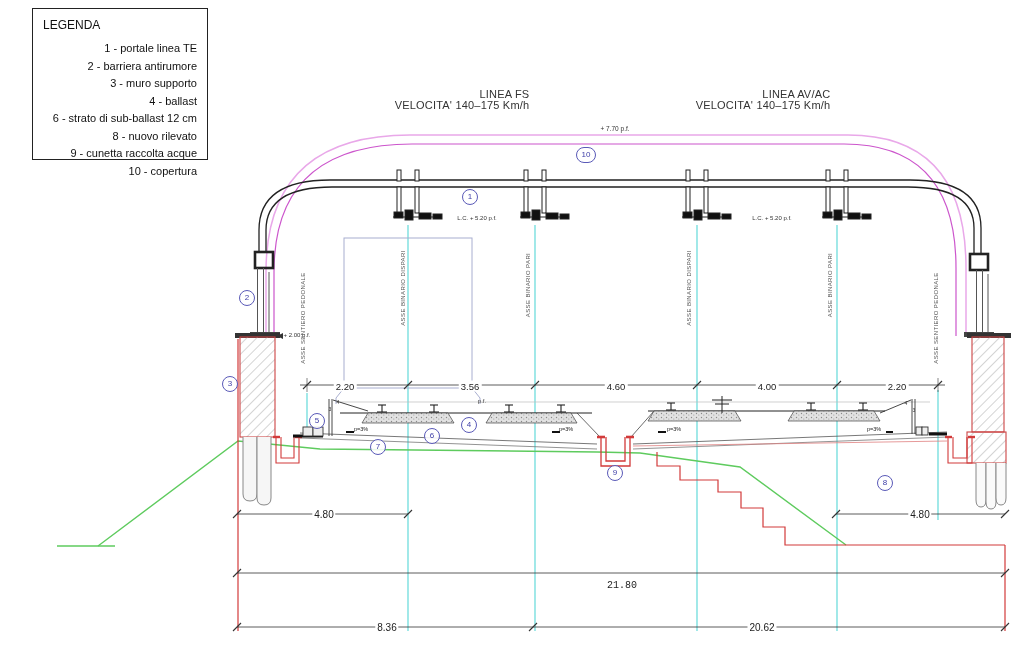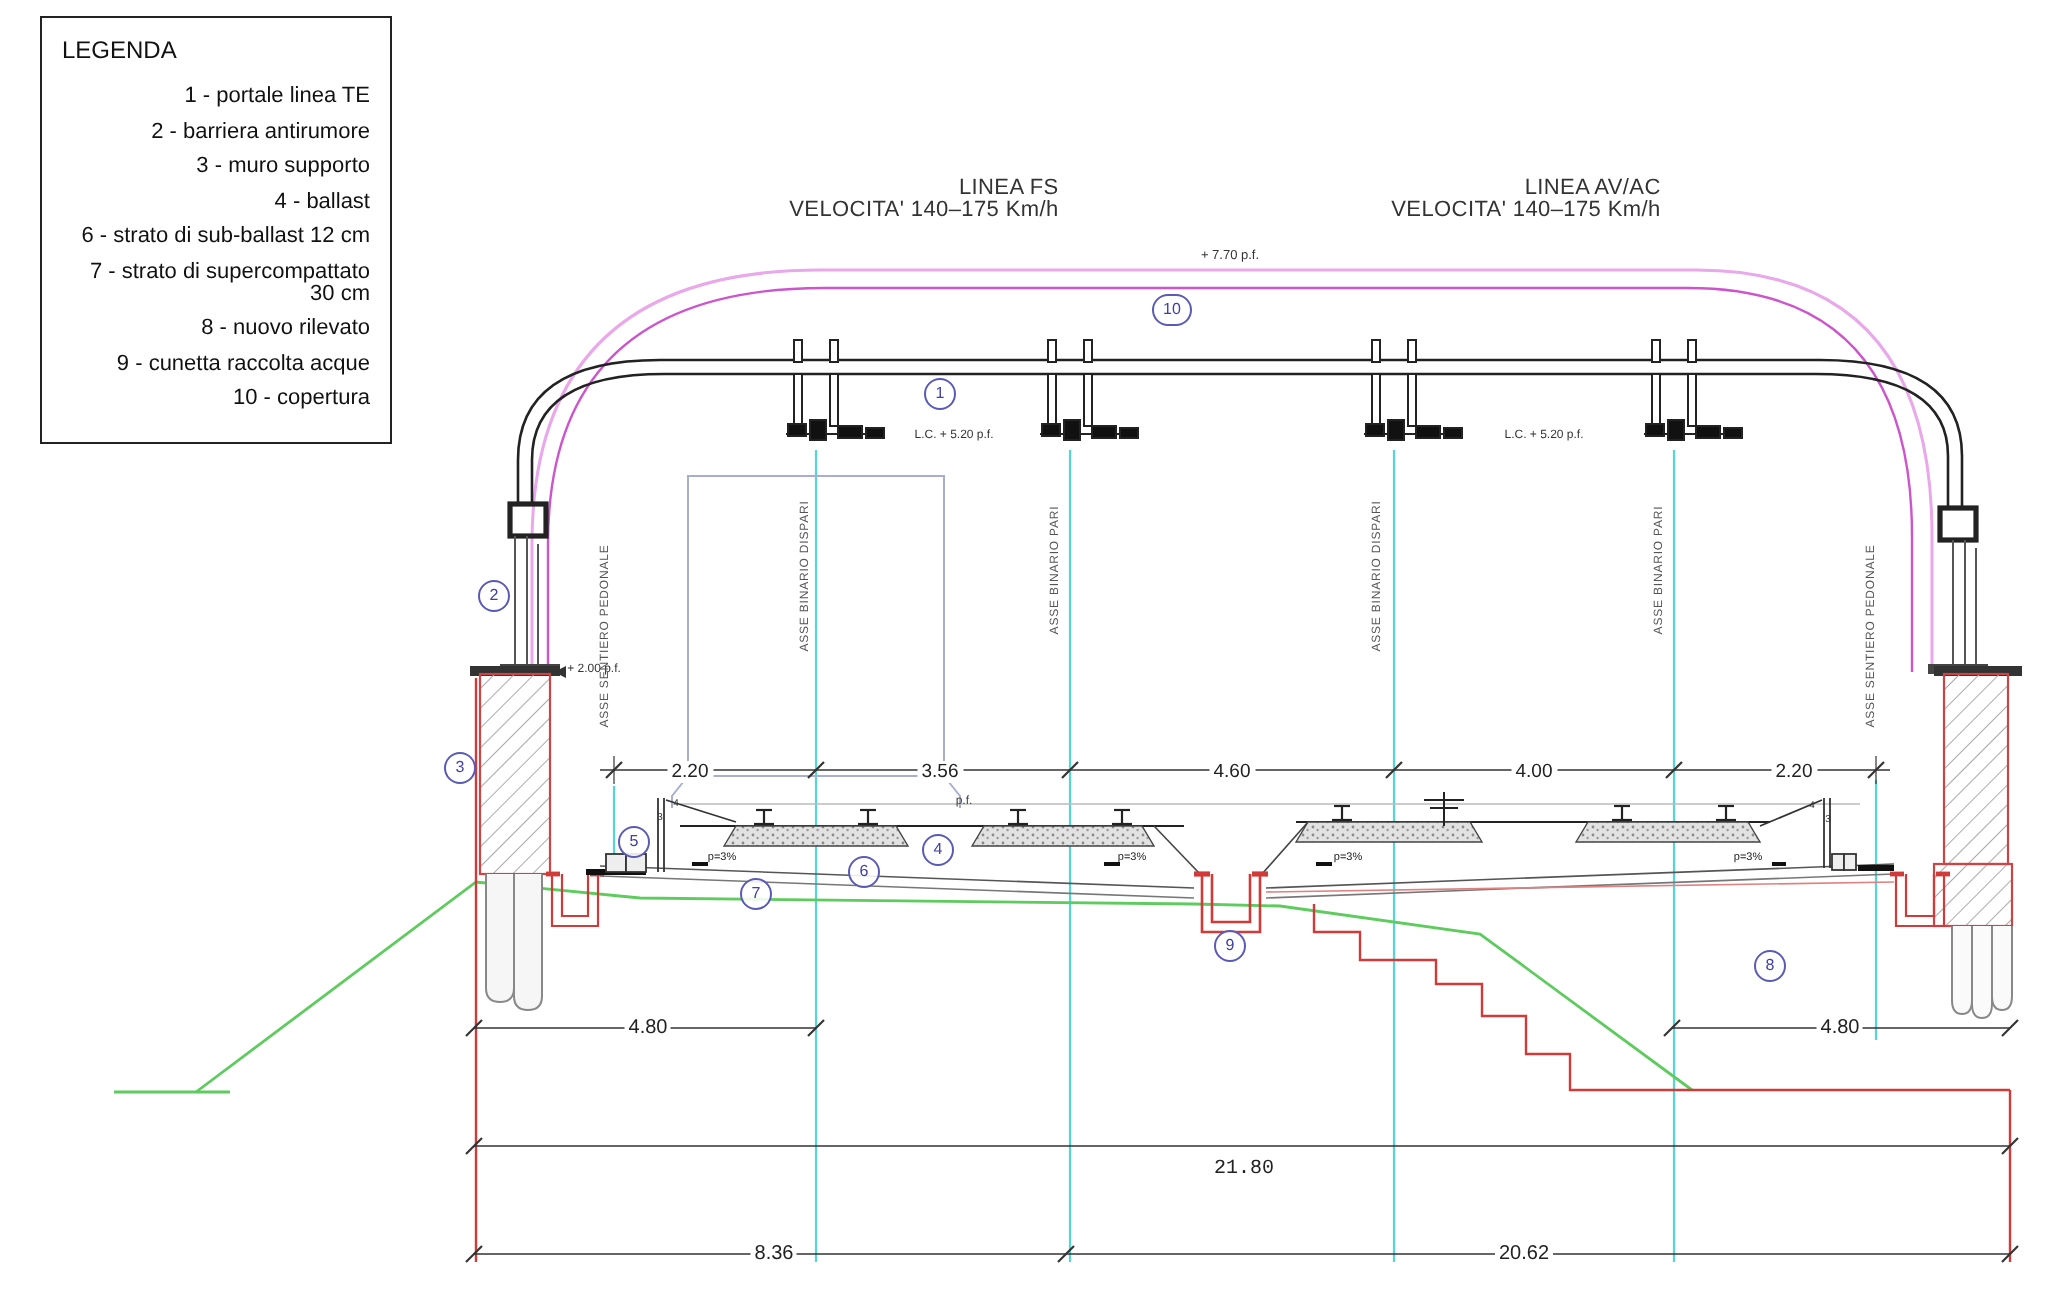--- a/index.html
+++ b/index.html
@@ -13,21 +13,21 @@
   .pf{font-size:6px;color:#444;}
   .slope{font-size:5.5px;color:#222;}
   .ratio{font-size:5px;color:#333;}
   .vtext{font-size:6px;color:#555;letter-spacing:.4px;transform:translate(-50%,-50%) rotate(-90deg);}
   .dim{font-size:10px;color:#222;background:#fff;padding:0 2px;}
   .dim-sm{font-size:9.5px;}
   .marker{position:absolute;width:14px;height:14px;margin-left:-8px;margin-top:-8px;
           border:1px solid #5a5ab8;border-radius:50%;color:#4040a8;font-size:8px;
           line-height:14px;text-align:center;background:rgba(255,255,255,.88);}
   .marker.wide{width:18px;border-radius:8px;margin-left:-10px;}
-  #legend{position:absolute;left:20px;top:8px;width:176px;height:214px;border:1.5px solid #222;
+  #legend{position:absolute;left:32px;top:8px;width:176px;height:152px;border:1.5px solid #222;
           background:#fff;box-sizing:border-box;padding:9px 10px;}
   #legend .lg-title{font-size:12px;color:#111;margin-bottom:11px;}
   #legend p{font-size:11px;color:#111;margin:0 0 6.5px 0;line-height:11px;text-align:right;}
   
   .mk1{left:470px;top:197px;} .mk2{left:247px;top:298px;} .mk3{left:230px;top:384px;}
   .mk4{left:469px;top:425px;} .mk5{left:317px;top:421px;} .mk6{left:432px;top:436px;}
   .mk7{left:378px;top:447px;} .mk8{left:885px;top:483px;} .mk9{left:615px;top:473px;}
   .mk10{left:586px;top:155px;}
 </style>
 </head>
@@ -257,21 +257,20 @@
     </g>
   </svg>
 
   <div id="legend">
     <div class="lg-title">LEGENDA</div>
     <p>1 - portale linea TE</p>
     <p>2 - barriera antirumore</p>
     <p>3 - muro supporto</p>
     <p>4 - ballast</p>
     <p>6 - strato di sub-ballast 12 cm</p>
-    <p>7 - strato di supercompattato 30 cm</p>
     <p>8 - nuovo rilevato</p>
     <p>9 - cunetta raccolta acque</p>
     <p>10 - copertura</p>
   </div>
 
   <div class="txt title-block" style="left:462px;top:100px;">
     <div>LINEA FS</div>
     <div>VELOCITA' 140–175 Km/h</div>
   </div>
   <div class="txt title-block" style="left:763px;top:100px;">

